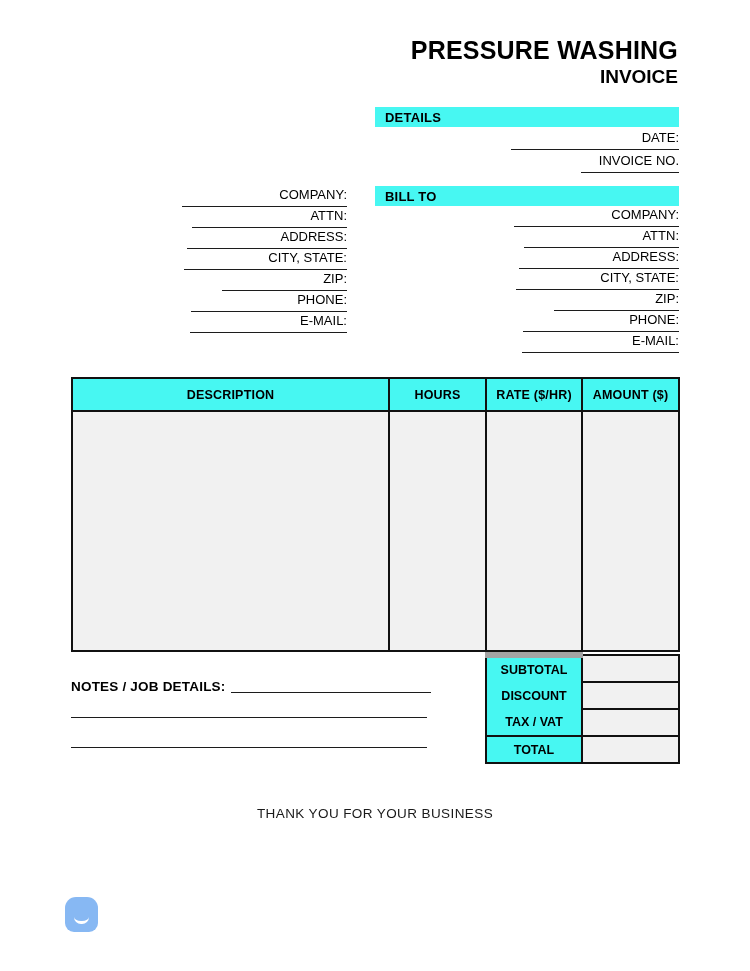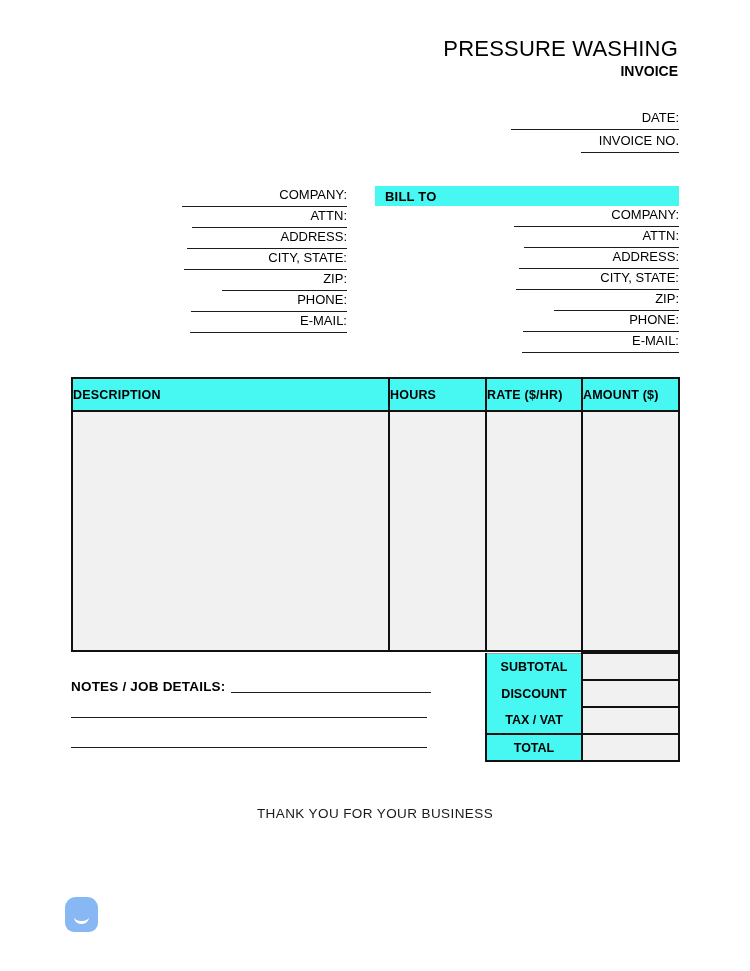--- a/index.html
+++ b/index.html
@@ -8,22 +8,22 @@
     position:relative;
     width:750px; height:971px;
     background:#fff;
     font-family:"Liberation Sans","DejaVu Sans",sans-serif;
     color:#000;
     overflow:hidden;
   }
 
   
   .title-block { position:absolute; top:37px; right:72px; text-align:right; }
-  .title-main { font-size:22px; font-weight:400; line-height:1.05; letter-spacing:0.2px; }
-  .title-sub  { font-size:14px; font-weight:700; line-height:1.1; margin-top:4px; }
+  .title-main { font-size:25px; font-weight:700; line-height:1.05; letter-spacing:0.2px; }
+  .title-sub  { font-size:19px; font-weight:700; line-height:1.1; margin-top:4px; }
 
   
   .bar {
     background:#47f7f2;
     height:20px;
     display:flex; align-items:center;
     font-size:13px; font-weight:700;
     padding-left:10px; letter-spacing:0.2px;
   }
 
@@ -45,39 +45,39 @@
   
   .items-table {
     position:absolute; left:71px; top:377px;
     border-collapse:collapse; table-layout:fixed;
   }
   .items-table th {
     background:#47f7f2;
     border:2px solid #111;
     height:33px;
     font-size:12.5px; font-weight:700;
-    text-align:left; letter-spacing:0.2px;
+    text-align:center; letter-spacing:0.2px;
   }
   .items-table td {
     background:#f1f1f1;
     border:2px solid #111;
     height:240px;
   }
 
   
   .summary-table {
     position:absolute; left:485px; top:652px;
     border-collapse:collapse; table-layout:fixed;
   }
   .summary-table td { height:27px; font-size:12.5px; }
   .summary-table .lab {
     background:#47f7f2; font-weight:700; text-align:center;
     border-left:2px solid #111; border-right:2px solid #111;
   }
-  .summary-table .lab.top { border-top:1px solid #a3a3a3; }
+  .summary-table .lab.top { border-top:6px solid #a3a3a3; }
   .summary-table .lab.bot { border-bottom:2px solid #111; }
   .summary-table .lab.solo { border:2px solid #111;margin-top:40px; }
   .summary-table .val { background:#f1f1f1; border:2px solid #111; }
 
   
   .notes-section { position:absolute; left:71px; top:679px; width:360px; }
   .notes-row1 { display:flex; align-items:flex-start; height:19px; }
   .notes-label { font-size:13.5px; font-weight:700; white-space:nowrap; letter-spacing:0.2px; }
   .nline { display:inline-block; border-bottom:1.6px solid #1c1c1c; height:14px; margin-left:5px; }
   .notes-line-full { border-bottom:1.6px solid #1c1c1c; width:356px; height:0; position:absolute; left:0; }
@@ -107,20 +107,21 @@
 <body>
 
 <div class="page">
 
   <div class="title-block">
     <div class="title-main">PRESSURE WASHING</div>
     <div class="title-sub">INVOICE</div>
   </div>
 
   <div class="details-section">
+    <div class="bar">DETAILS</div>
     <div class="frow">
       <span class="flabel">DATE:</span>
       <span class="fline" style="width:168px"></span>
     </div>
     <div class="frow">
       <span class="flabel">INVOICE NO.</span>
       <span class="fline" style="width:98px"></span>
     </div>
   </div>
 

